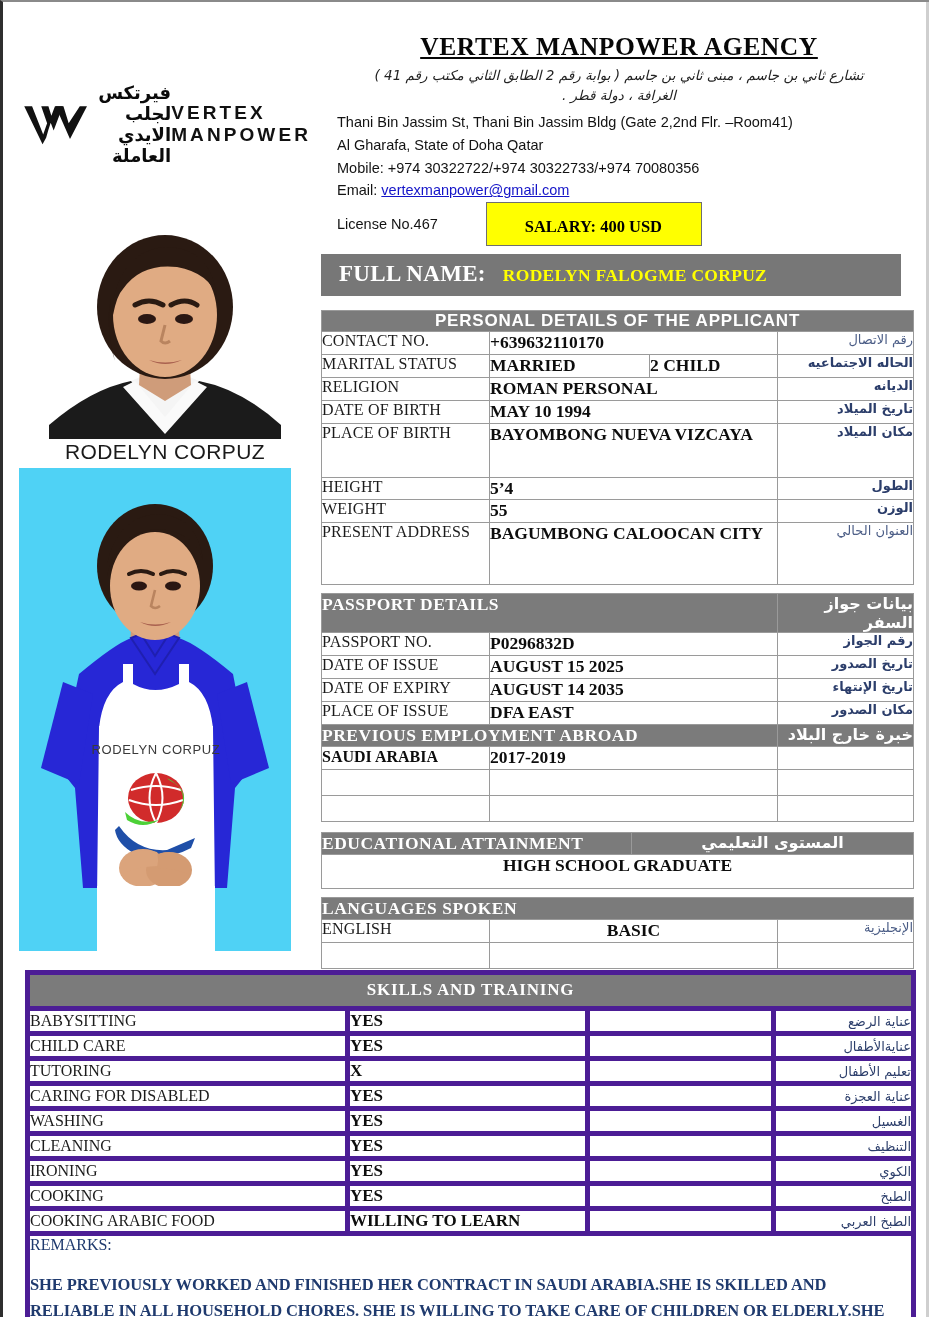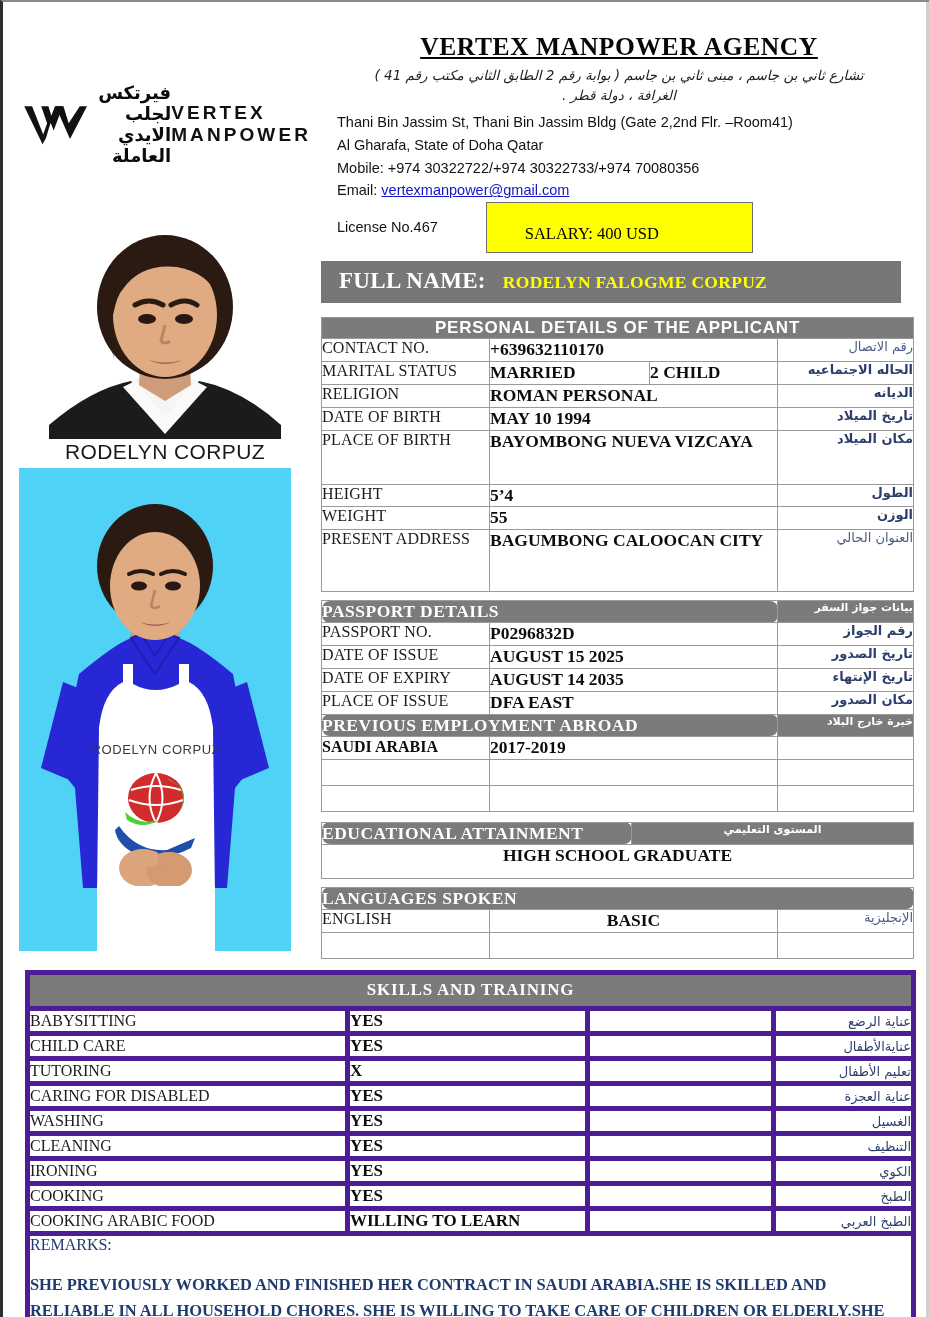--- a/index.html
+++ b/index.html
@@ -54,22 +54,22 @@
   .agency-ar {
     direction:rtl; text-align:center; font-family:"DejaVu Sans", sans-serif;
     font-size:13.5px; font-style:italic; color:#222; line-height:1.45;
     margin-bottom:6px;
   }
   .addr-block { font-family:"Liberation Sans", sans-serif; font-size:14.5px; color:#131313; line-height:1.57; padding-left:16px;}
   .mail { color:#1414c8; text-decoration:underline; }
   .license-row { display:flex; align-items:center; gap:28px; }
   .salary-box {
     border:1.5px solid #6f6f6f; background:#ffff00;
-    font-family:"Liberation Serif", serif; font-weight:400; font-size:16.5px;
-    color:#000; padding:18px 0 5px 38px; width:267px; margin-left:20px;
+    font-family:"Liberation Serif", serif; font-weight:700; font-size:16.5px;
+    color:#000; padding:11px 0 5px 38px; width:216px; margin-left:20px;
   }
 
   .fullname-bar {
     margin-top:8px; background:#777777; color:#fff;
     font-family:"Liberation Serif", serif; font-weight:700; font-size:23px;
     padding:7px 0 9px 18px; letter-spacing:0.3px; width:580px;
   }
   .fullname-bar .val { color:#ffff00; }
 
   
@@ -79,25 +79,24 @@
 
   .sec-head {
     background:#7b7b7b; color:#ffffff; font-family:"Liberation Sans", sans-serif;
     font-weight:700; font-size:17px; letter-spacing:0.8px;
     text-align:center; padding:9px 0 10px 0; border:1px solid #9a9a9a;
   }
   .sec-head-left {
     background:#7b7b7b; color:#ffffff; font-family:"Liberation Serif", serif;
     font-weight:700; font-size:17.5px; letter-spacing:0.5px;
     padding:4px 10px 5px 10px;
-    border-radius:8px;
   }
   .sec-head-ar {
     background:#7b7b7b; color:#ffffff; direction:rtl;
-    font-family:"DejaVu Sans", sans-serif; font-size:11px; font-weight:700;
+    font-family:"DejaVu Sans", sans-serif; font-size:16px; font-weight:700;
     padding:5px 14px 5px 6px; text-align:right;
   }
   .lbl {
     font-family:"Liberation Serif", serif; font-size:16px; color:#1b1b1b;
     padding:4px 0 4px 9px; letter-spacing:0.2px;
   }
   .val {
     font-family:"Liberation Serif", serif; font-weight:700; font-size:17.5px;
     color:#0d0d0d; padding:4px 0 4px 11px; line-height:1.25;
   }

